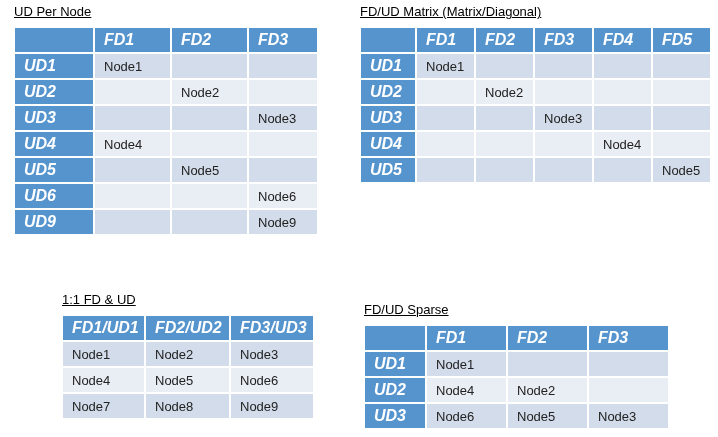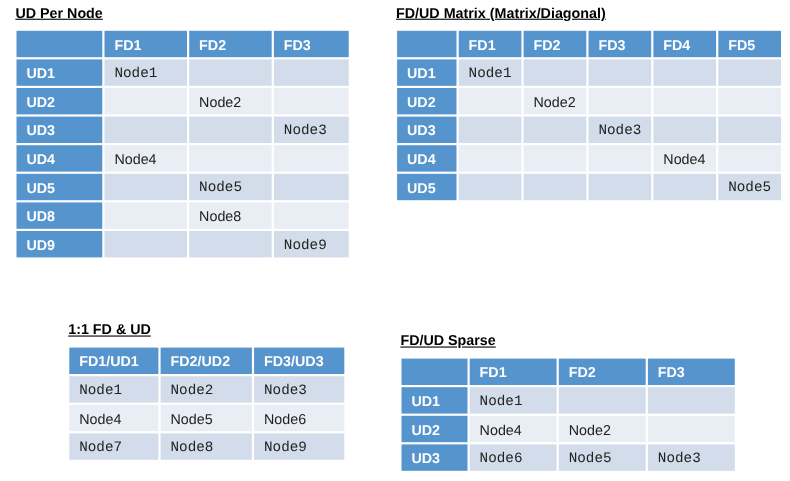--- a/index.html
+++ b/index.html
@@ -19,21 +19,21 @@
     overflow: hidden;
   }
   .canvas { position: relative; width: 718px; height: 437px; }
   .table-section { position: absolute; }
   .section-t1 { left: 13px; top: 4px; }
   .section-t2 { left: 359px; top: 4px; }
   .section-t3 { left: 17px; top: 292px; margin-left: 44px; }
   .section-t4 { left: 363px; top: 302px; }
   .table-title {
     font-size: 13px;
-    font-weight: bold;
+    font-weight: normal;
     color: var(--title-text);
     text-decoration: underline;
     line-height: 16px;
     margin: 0 0 6px 1px;
     white-space: nowrap;
   }
   table.data-table {
     border-collapse: separate;
     border-spacing: 2px;
     table-layout: fixed;
@@ -42,29 +42,30 @@
     height: 24px;
     padding: 0 0 0 9px;
     text-align: left;
     vertical-align: middle;
     white-space: nowrap;
     overflow: hidden;
   }
   th.hdr, th.row-label {
     background: var(--header-blue);
     color: var(--header-text);
-    font-size: 13px;
+    font-size: 16px;
     font-weight: bold;
+    font-style: italic;
   }
   td.cell {
     color: var(--body-text);
     font-size: 13px;
     font-weight: normal;
   }
-  tr.band-dark td.cell { background: var(--band-dark); font-family: Liberation Mono, monospace; }
+  tr.band-dark td.cell { background: var(--band-dark); }
   tr.band-light td.cell { background: var(--band-light); }
 </style>
 </head>
 <body>
 
 <div class="canvas">
 
   <div class="table-section section-t1">
     <div class="table-title">UD Per Node</div>
     <div data-table="tables.0">
@@ -108,24 +109,24 @@
               <td class="cell"></td>
               <td class="cell"></td>
             </tr>
             <tr class="band-dark">
               <th class="row-label">UD5</th>
               <td class="cell"></td>
               <td class="cell">Node5</td>
               <td class="cell"></td>
             </tr>
             <tr class="band-light">
-              <th class="row-label">UD8</th>
-              <td class="cell"></td>
-              <td class="cell">Node8</td>
-              <td class="cell"></td>
+              <th class="row-label">UD6</th>
+              <td class="cell"></td>
+              <td class="cell"></td>
+              <td class="cell">Node6</td>
             </tr>
             <tr class="band-dark">
               <th class="row-label">UD9</th>
               <td class="cell"></td>
               <td class="cell"></td>
               <td class="cell">Node9</td>
             </tr>
           </tbody>
         </table>
       </div>

